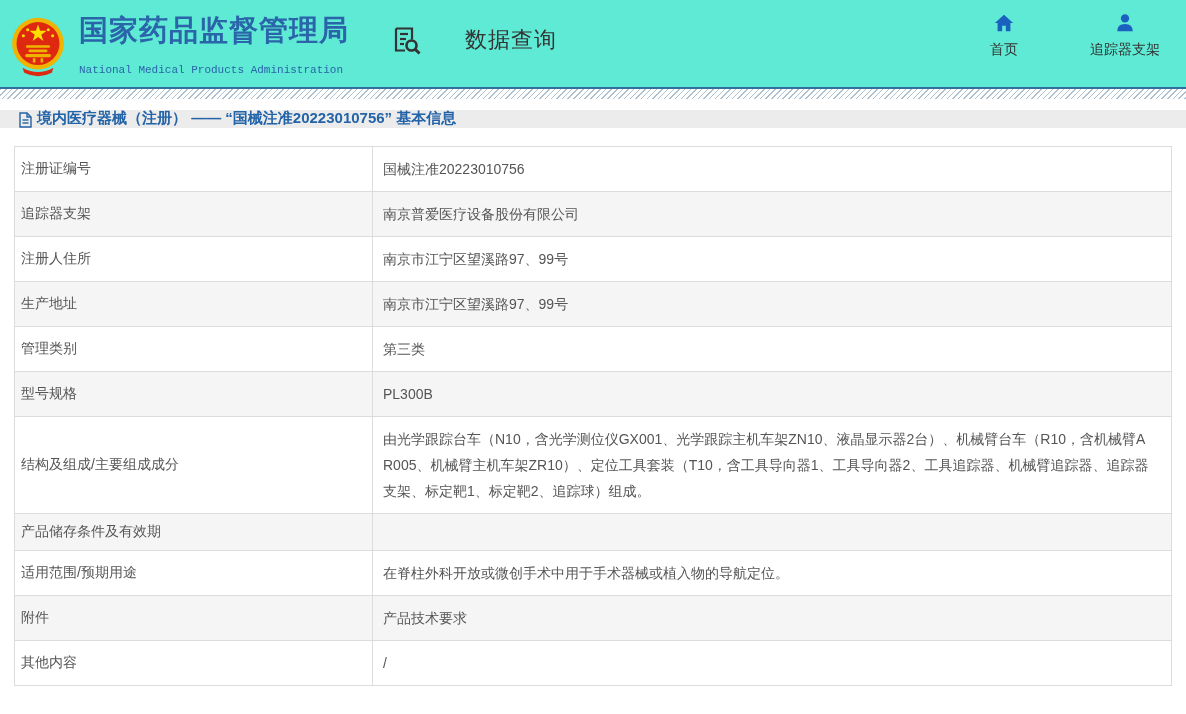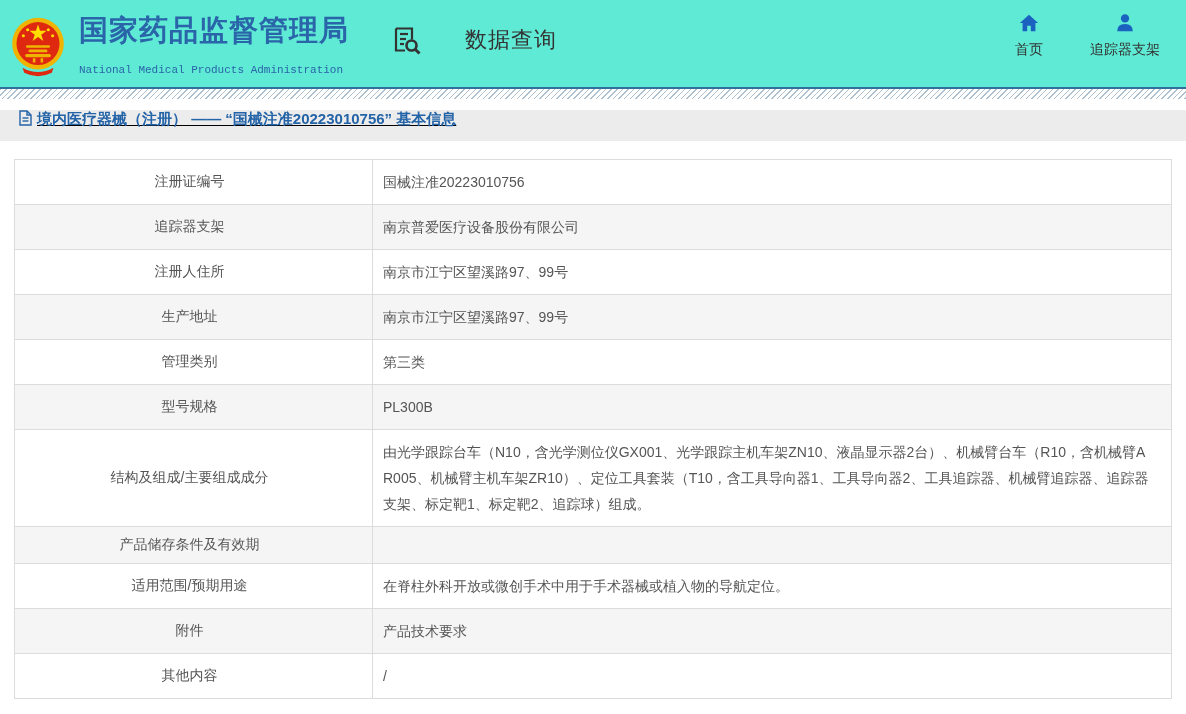--- a/index.html
+++ b/index.html
@@ -8,43 +8,43 @@
 
   
   .header { height:87px; display:flex; align-items:center; position:relative; background:#5eead4;font-family:Liberation Mono, monospace; }
   .emblem { width:56px; height:62px; margin:6px 0 0 10px; flex:0 0 auto; }
   .brand { margin-left:13px; padding-top:4px; }
   .brand-title { font-size:29px; font-weight:bold; color:#2a64a9; letter-spacing:1px; line-height:34px; }
   .brand-sub { font-size:11px; color:#2a64a9; margin-top:14px; }
   .dq { display:flex; align-items:center; margin-left:42px; margin-top:-8px; cursor:pointer;gap:40px; }
   .dq-icon { width:30px; height:30px; }
   .dq-label { font-size:22px; color:#333; margin-left:4px; letter-spacing:1px; }
-  .hnav { position:absolute; right:26px; top:12px; display:flex; gap:47px; }
+  .hnav { position:absolute; right:26px; top:12px; display:flex; gap:72px; }
   .hnav-item { display:flex; flex-direction:column; align-items:center; cursor:pointer; }
   .hnav-icon { width:22px; height:22px; }
   .hnav-label { font-size:14px; color:#333; margin-top:7px; }
 
   
   .topline { height:2px; background:#316f9c; }
   .hatch { height:10px;
     background-image:repeating-linear-gradient(135deg, rgba(74,116,150,.45) 0 1px, transparent 1px 4px);
     background-color:#fff; }
 
   
-  .crumb-bar { margin-top:11px; height:31px; background:#ececec; display:flex; align-items:flex-start; padding-left:19px;text-decoration:underline; }
+  .crumb-bar { margin-top:11px; height:18px; background:#ececec; display:flex; align-items:flex-end; padding-left:19px; }
   .crumb-icon { width:13px; height:16px; margin-right:5px; flex:0 0 auto; }
   .crumb-text { font-size:15px; font-weight:bold; color:#2363a7; }
 
   
   .tbl-wrap { margin:18px 14px 0 14px; }
   table { width:100%; border-collapse:collapse; table-layout:fixed; }
   td { border:1px solid #dcdcdc; font-size:14px; color:#555; vertical-align:middle; }
   tr { background:#fff; }
   tr:nth-child(even) { background:#f5f5f5; }
-  td.lbl { width:358px; text-align:center; padding:9px 14px 9px 6px; height:34px; }
+  td.lbl { width:358px; text-align:left; padding:9px 14px 9px 6px; height:34px; }
   td.val { padding:9px 16px 9px 10px; line-height:26px; word-break:break-all; }
 </style>
 </head>
 <body>
 
 <div class="header">
 
   <svg class="emblem" viewBox="0 0 64 72">
     <circle cx="32" cy="32" r="30" fill="#f0b400"></circle>
     <circle cx="32" cy="32" r="25" fill="#de2910"></circle>

